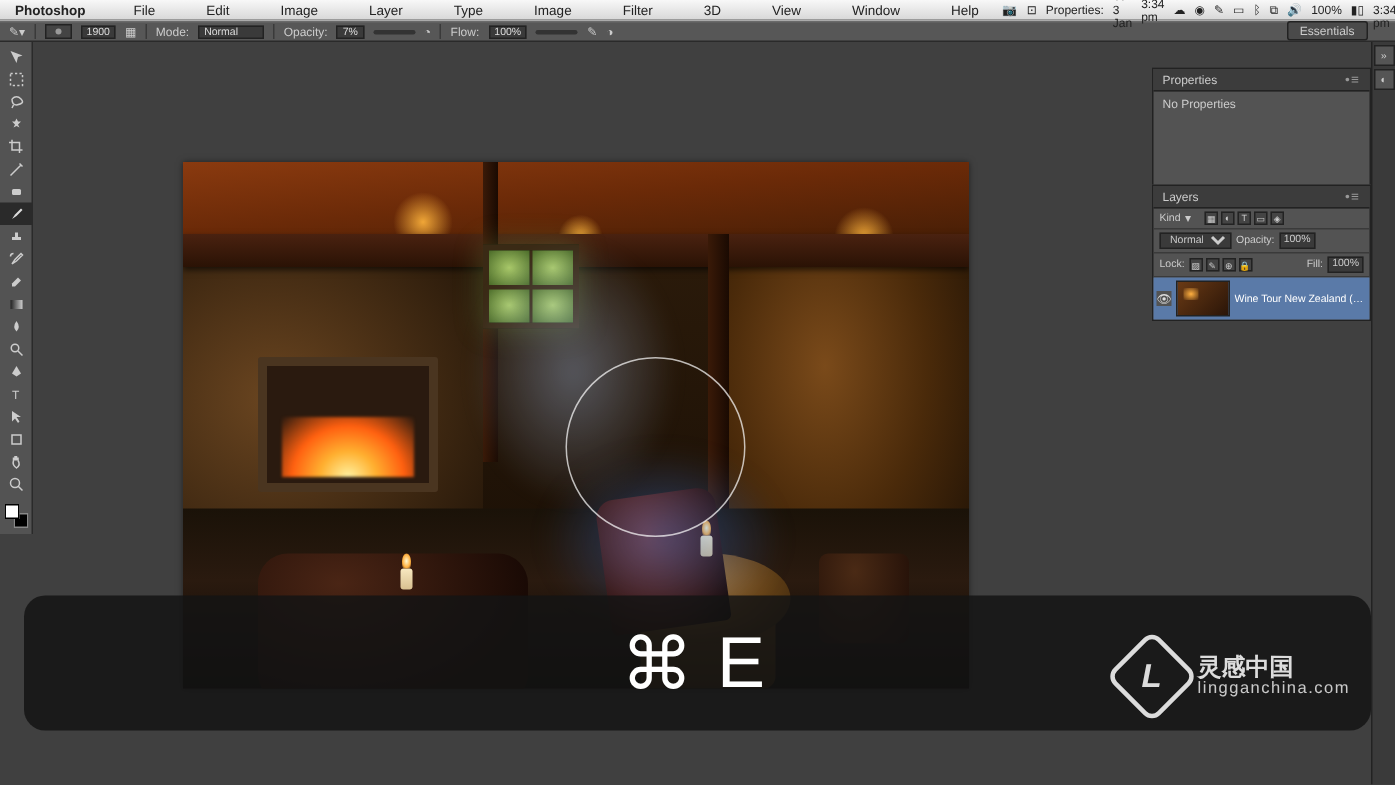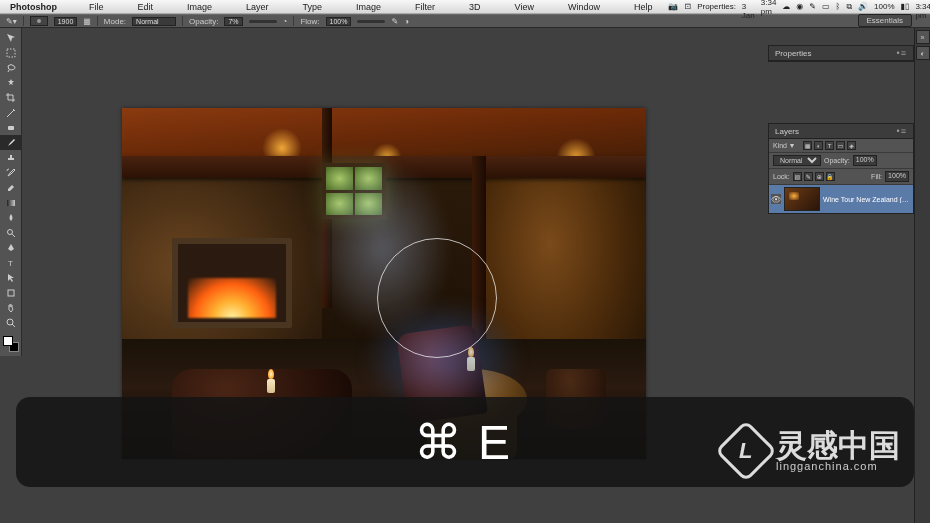--- a/index.html
+++ b/index.html
@@ -78,21 +78,21 @@
 .brush-cursor { position: absolute; top: 130px; left: 255px; width: 120px; height: 120px; border: 1px solid rgba(255,255,255,0.7); border-radius: 50%; pointer-events: none; }
 
 
 .kbd-overlay { position: absolute; left: 16px; right: 16px; bottom: 36px; height: 90px; background: rgba(20,20,20,0.85); border-radius: 14px; display: flex; align-items: center; justify-content: center; color: #fff; font-size: 48px; font-weight: 300; letter-spacing: 6px; }
 
 
 .watermark { position: absolute; right: 30px; bottom: 50px; color: rgba(255,255,255,0.85); text-align: left; display: flex; align-items: center; gap: 8px; }
 .watermark .logo { width: 44px; height: 44px; border: 3px solid rgba(255,255,255,0.85); border-radius: 8px; transform: rotate(45deg); display: flex; align-items: center; justify-content: center; }
 .watermark .logo-inner { transform: rotate(-45deg); font-size: 22px; font-weight: bold; font-style: italic; }
 .watermark .text { display: flex; flex-direction: column; line-height: 1; }
-.watermark .cn { font-size: 31px; font-weight: 600; }
+.watermark .cn { font-size: 16px; font-weight: 600; }
 .watermark .en { font-size: 11px; letter-spacing: 1px; opacity: 0.9; }
 
 
 .right-dock { position: absolute; right: 0; top: 28px; width: 16px; bottom: 0; background: #3a3a3a; border-left: 1px solid #222; }
 .right-dock .dock-btn { width: 14px; height: 14px; margin: 2px auto; background: #555; border: 1px solid #222; font-size: 7px; color: #ccc; display: flex; align-items: center; justify-content: center; }
 
 
 .panels { position: absolute; right: 16px; top: 39px; width: 146px; bottom: 0; background: #404040; }
 .panel { background: #535353; border: 1px solid #222; margin-bottom: 2px; font-size: 8px; color: #ccc; }
 .panel-tab { background: #3c3c3c; padding: 2px 6px; border-bottom: 1px solid #222; display: flex; align-items: center; justify-content: space-between; }
@@ -339,20 +339,23 @@
   <div class="dock-btn">»</div>
   <div class="dock-btn">◐</div>
 </div>
 
 <div class="panels">
   <div class="panel properties">
     <div class="panel-tab">
       <span>Properties</span>
       <span class="dash">•≡</span>
     </div>
+    <div class="panel-body">
+      <span>No Properties</span>
+    </div>
   </div>
 
   <div class="panel layers">
     <div class="panel-tab">
       <span>Layers</span>
       <span class="dash">•≡</span>
     </div>
     <div class="row">
       <span class="label">Kind</span>
       <span class="field" style="width:10px;height:9px">▾</span>

